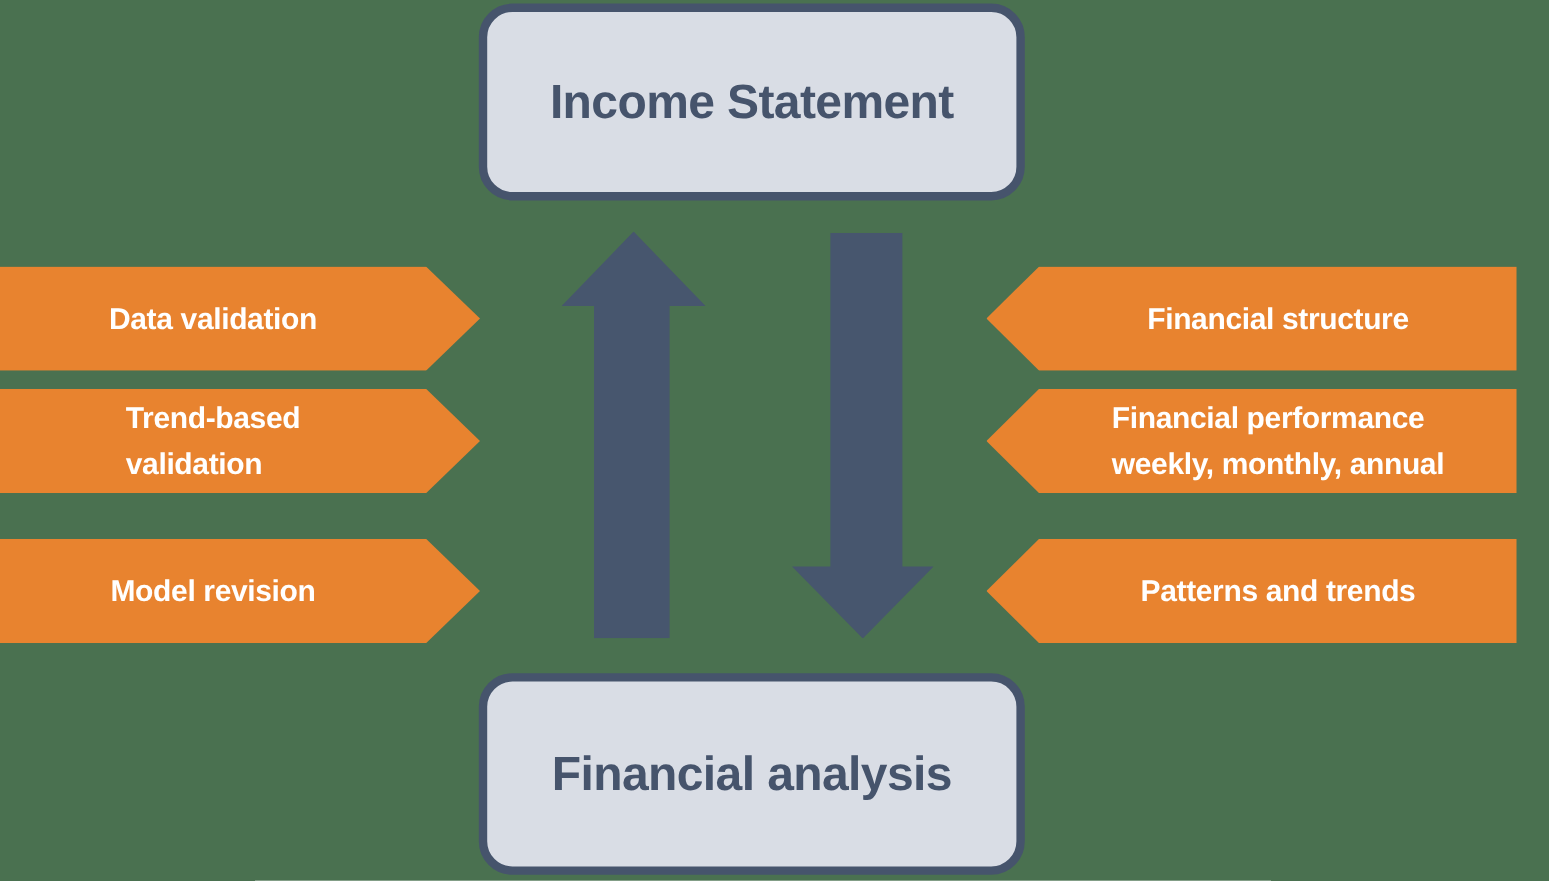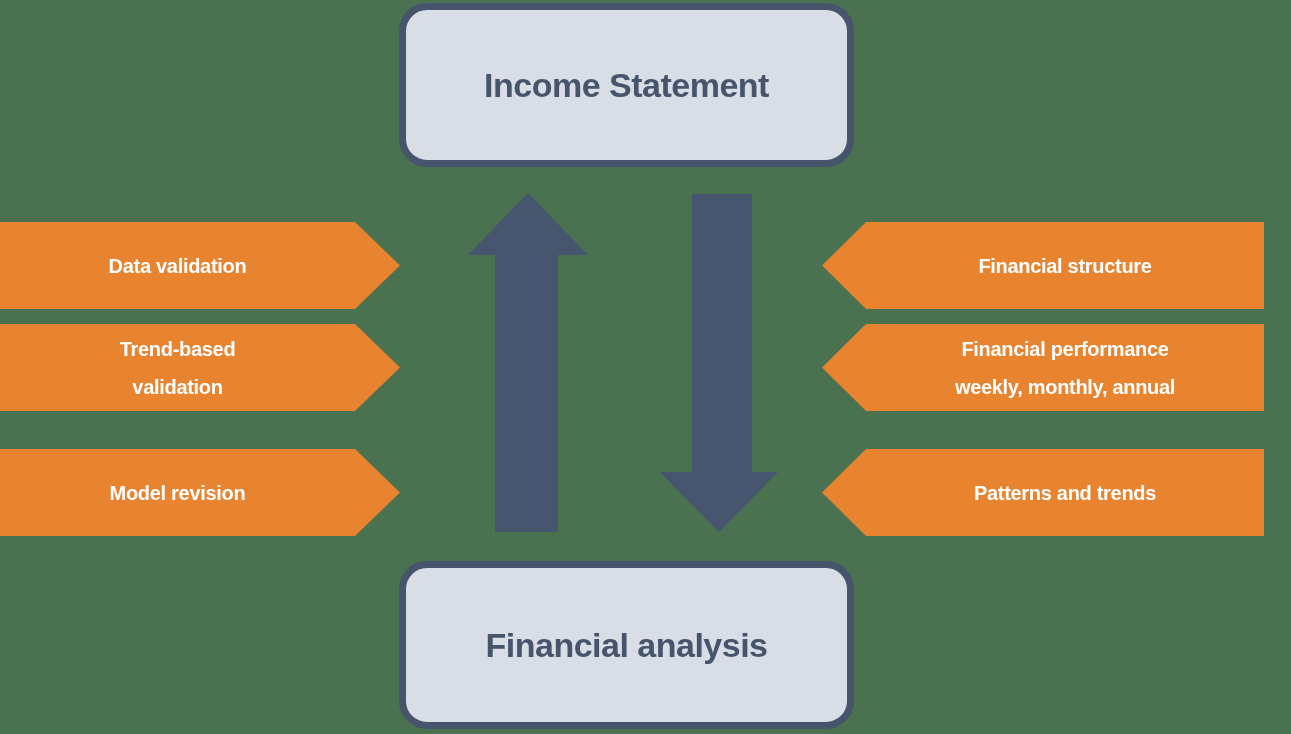--- a/index.html
+++ b/index.html
@@ -32,21 +32,21 @@
   .box.top {
     top: 3px;
     height: 164px;
   }
   .box.bottom {
     top: 561px;
     height: 168px;
   }
   .box-line {
     color: #46546c;
-    font-size: 34px;
+    font-size: 40px;
     font-weight: bold;
     line-height: 44px;
     letter-spacing: -0.5px;
     white-space: nowrap;
   }
 
   
   .flow-arrow {
     position: absolute;
     background: #47566e;
@@ -87,24 +87,23 @@
     width: 442px;
     padding-left: 44px;
     clip-path: polygon(44px 0, 100% 0, 100% 100%, 44px 100%, 0 50%);
   }
   .row-1 { top: 222px; }
   .row-2 { top: 324px; }
   .row-3 { top: 426px; margin-top: 23px; }
 
   .banner-label {
     color: #ffffff;
-    font-size: 20px;
+    font-size: 25px;
     font-weight: bold;
     line-height: 38px;
-    text-align: center;
     white-space: pre-line;
     letter-spacing: -0.3px;
   }
 </style>
 </head>
 <body>
 
 <div class="canvas">
 
   <div class="box top">

